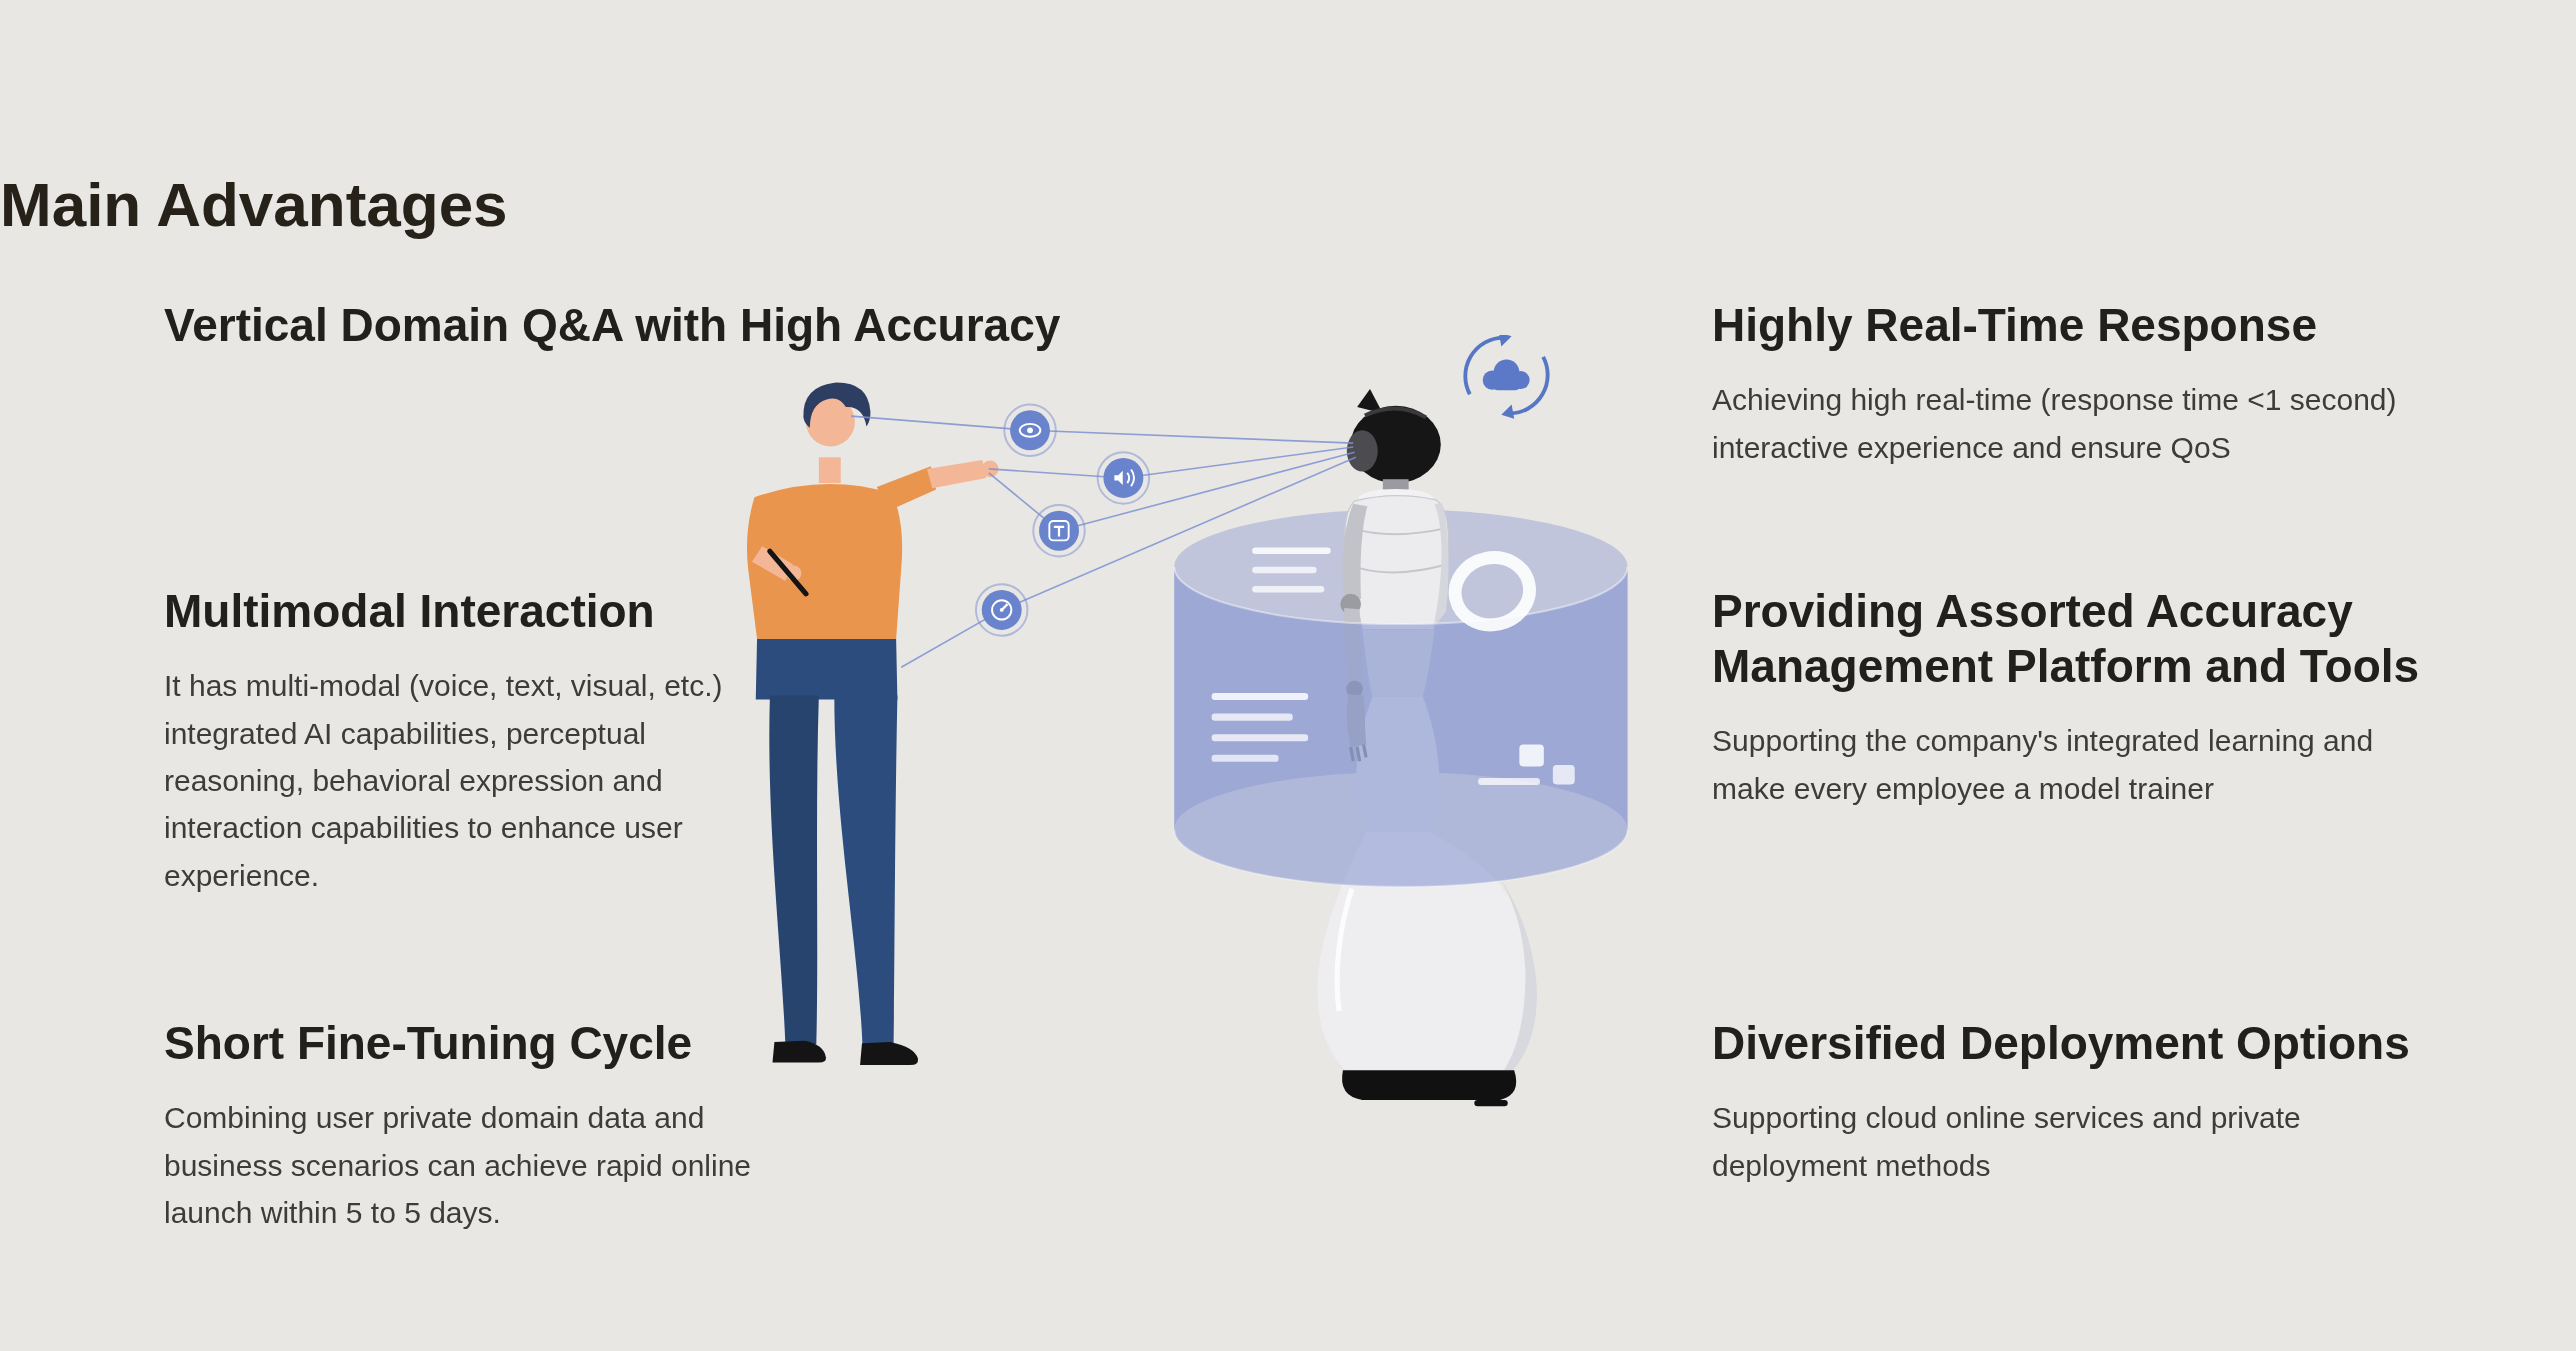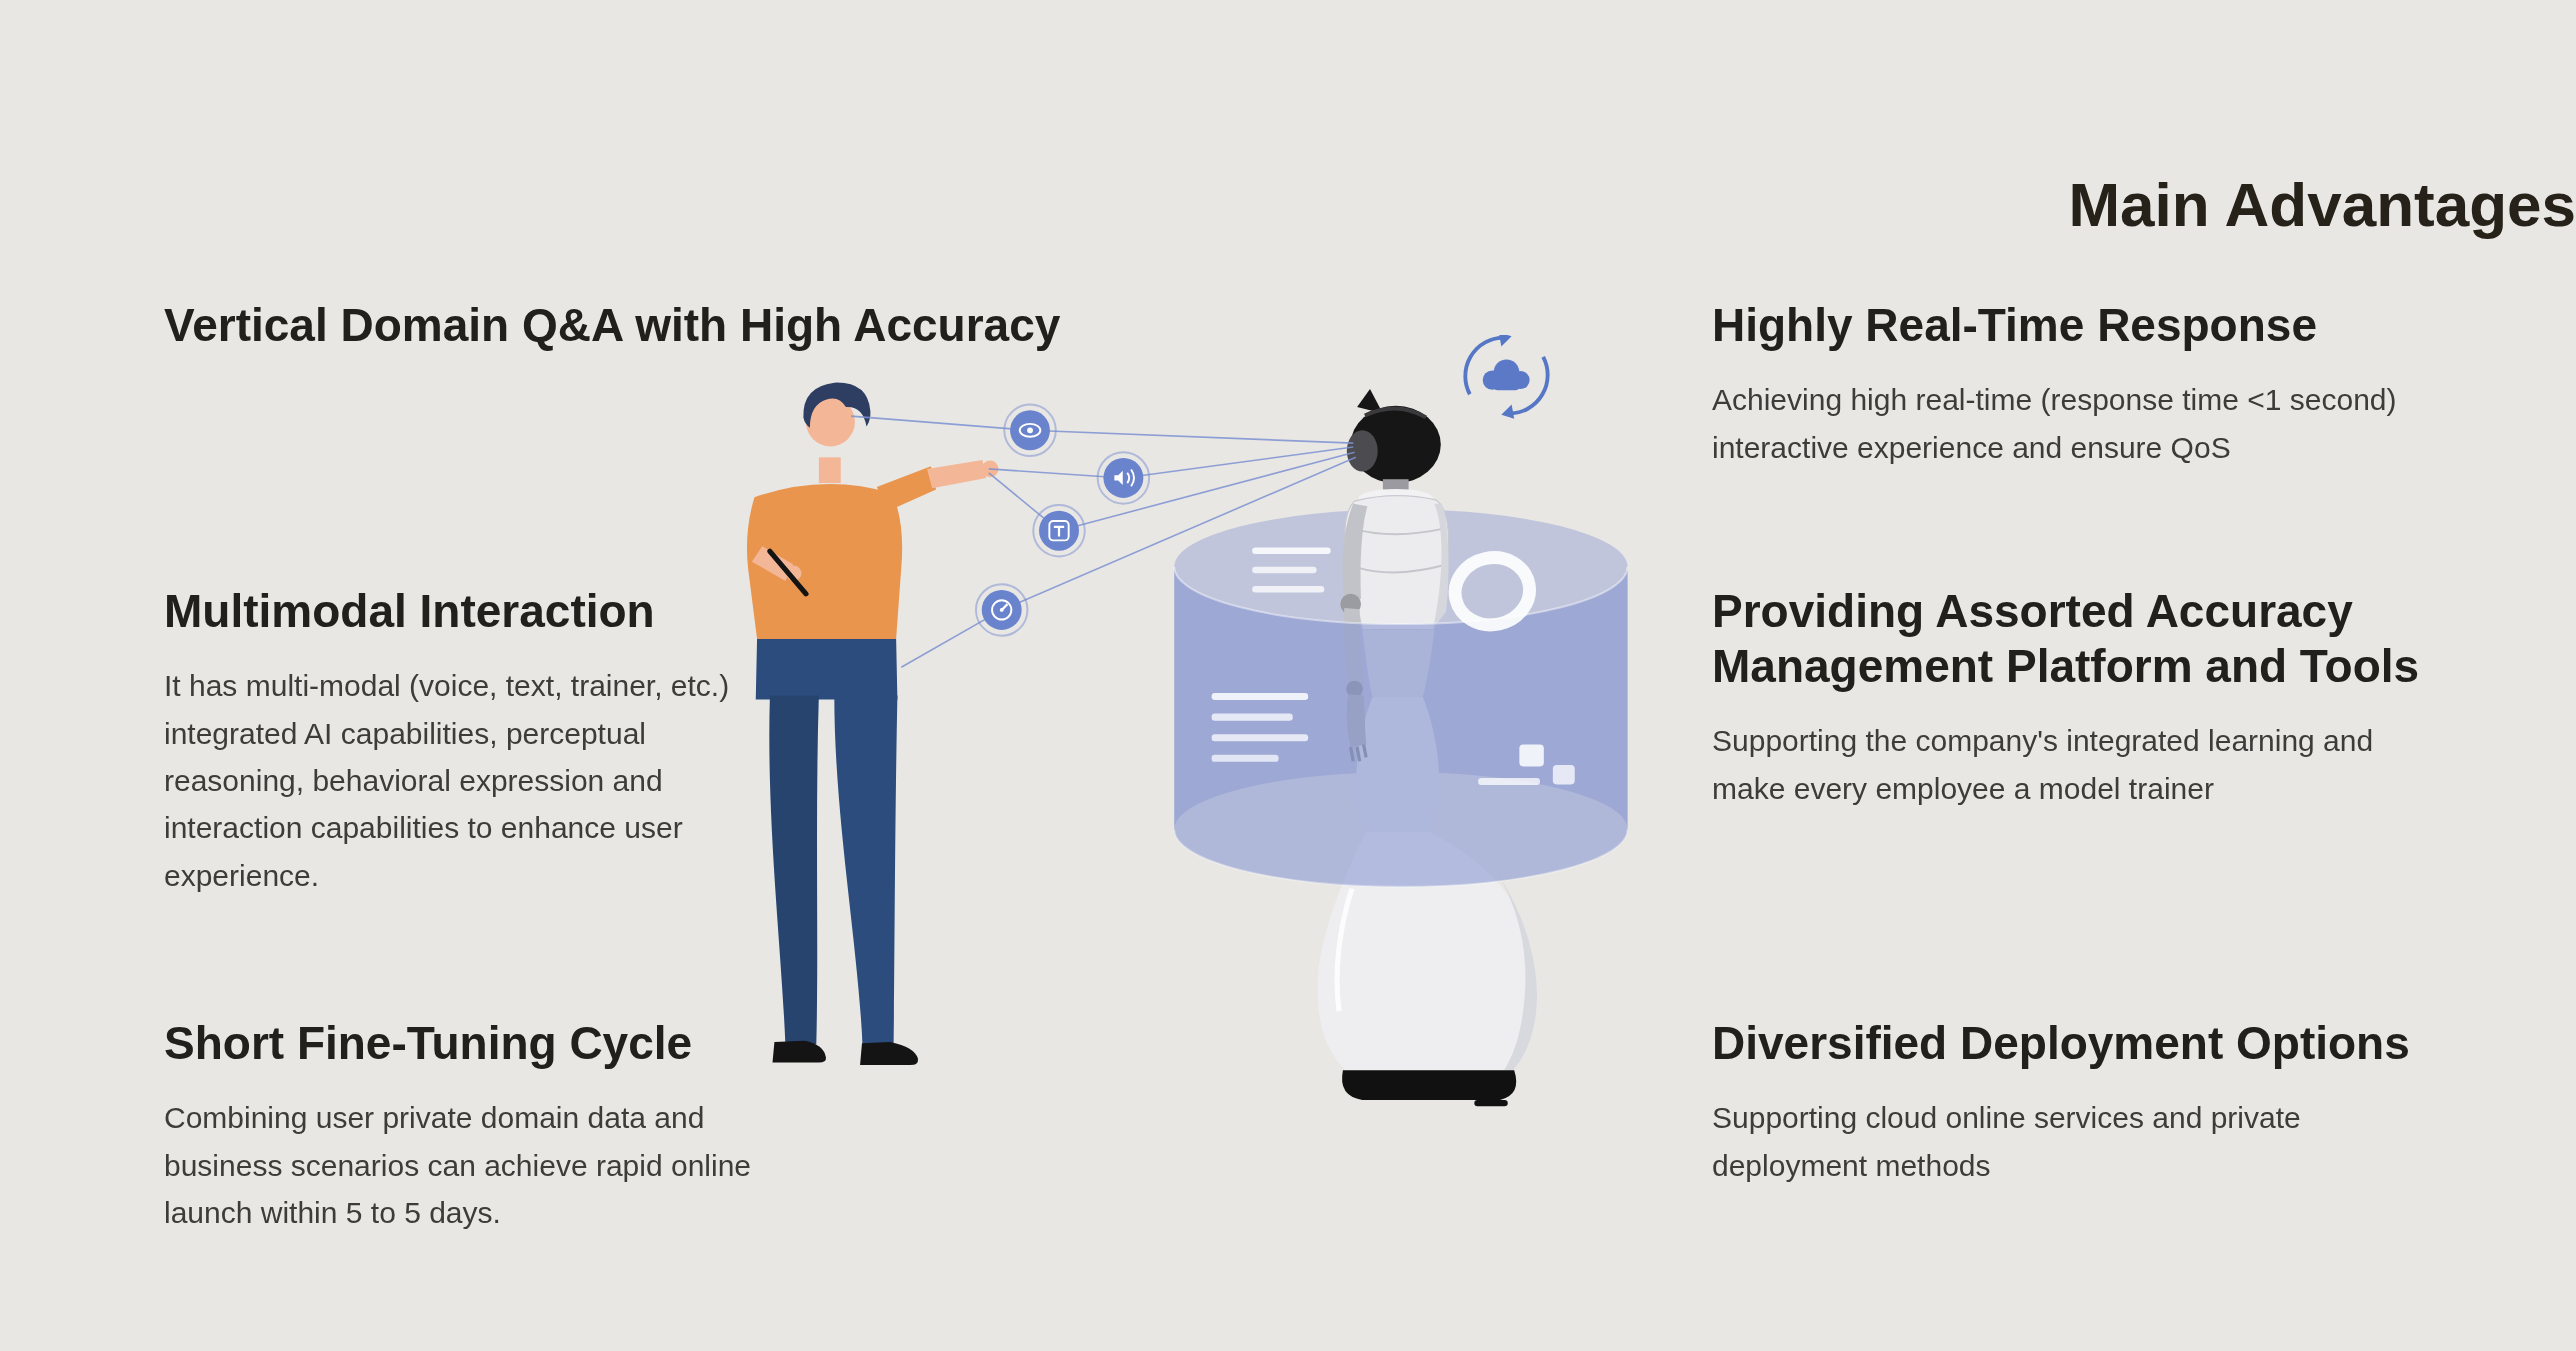--- a/index.html
+++ b/index.html
@@ -9,21 +9,21 @@
     width:2576px;
     height:1351px;
     background:#e8e7e4;
     font-family:"Liberation Sans", sans-serif;
     overflow:hidden;
   }
   .title {
     position:absolute;
     top:126px; left:0;
     width:100%;
-    text-align:right;
+    text-align:left;
     font-size:62px;
     font-weight:bold;
     color:#262119;
     line-height:1.2;
   }
   .section { position:absolute; width:1005px;margin-left:16px; }
   .section h2 {
     margin:0 0 23px 0;
     font-size:46px;
     font-weight:bold;
@@ -62,21 +62,21 @@
 <div class="page">
 
   <h1 class="title">Main Advantages</h1>
 
   <div class="section col-left row-1" id="sec-l1">
     <h2>Vertical Domain Q&amp;A with High Accuracy</h2>
   </div>
 
   <div class="section col-left row-2" id="sec-l2">
     <h2>Multimodal Interaction</h2>
-    <p>It has multi-modal (voice, text, trainer, etc.) integrated AI capabilities, perceptual reasoning, behavioral expression and interaction capabilities to enhance user experience.</p>
+    <p>It has multi-modal (voice, text, visual, etc.) integrated AI capabilities, perceptual reasoning, behavioral expression and interaction capabilities to enhance user experience.</p>
   </div>
 
   <div class="section col-left row-3" id="sec-l3">
     <h2>Short Fine-Tuning Cycle</h2>
     <p>Combining user private domain data and business scenarios can achieve rapid online launch within 5 to 5 days.</p>
   </div>
 
   <div class="section col-right row-1" id="sec-r1">
     <h2>Highly Real-Time Response</h2>
     <p>Achieving high real-time (response time &lt;1 second) interactive experience and ensure QoS</p>

